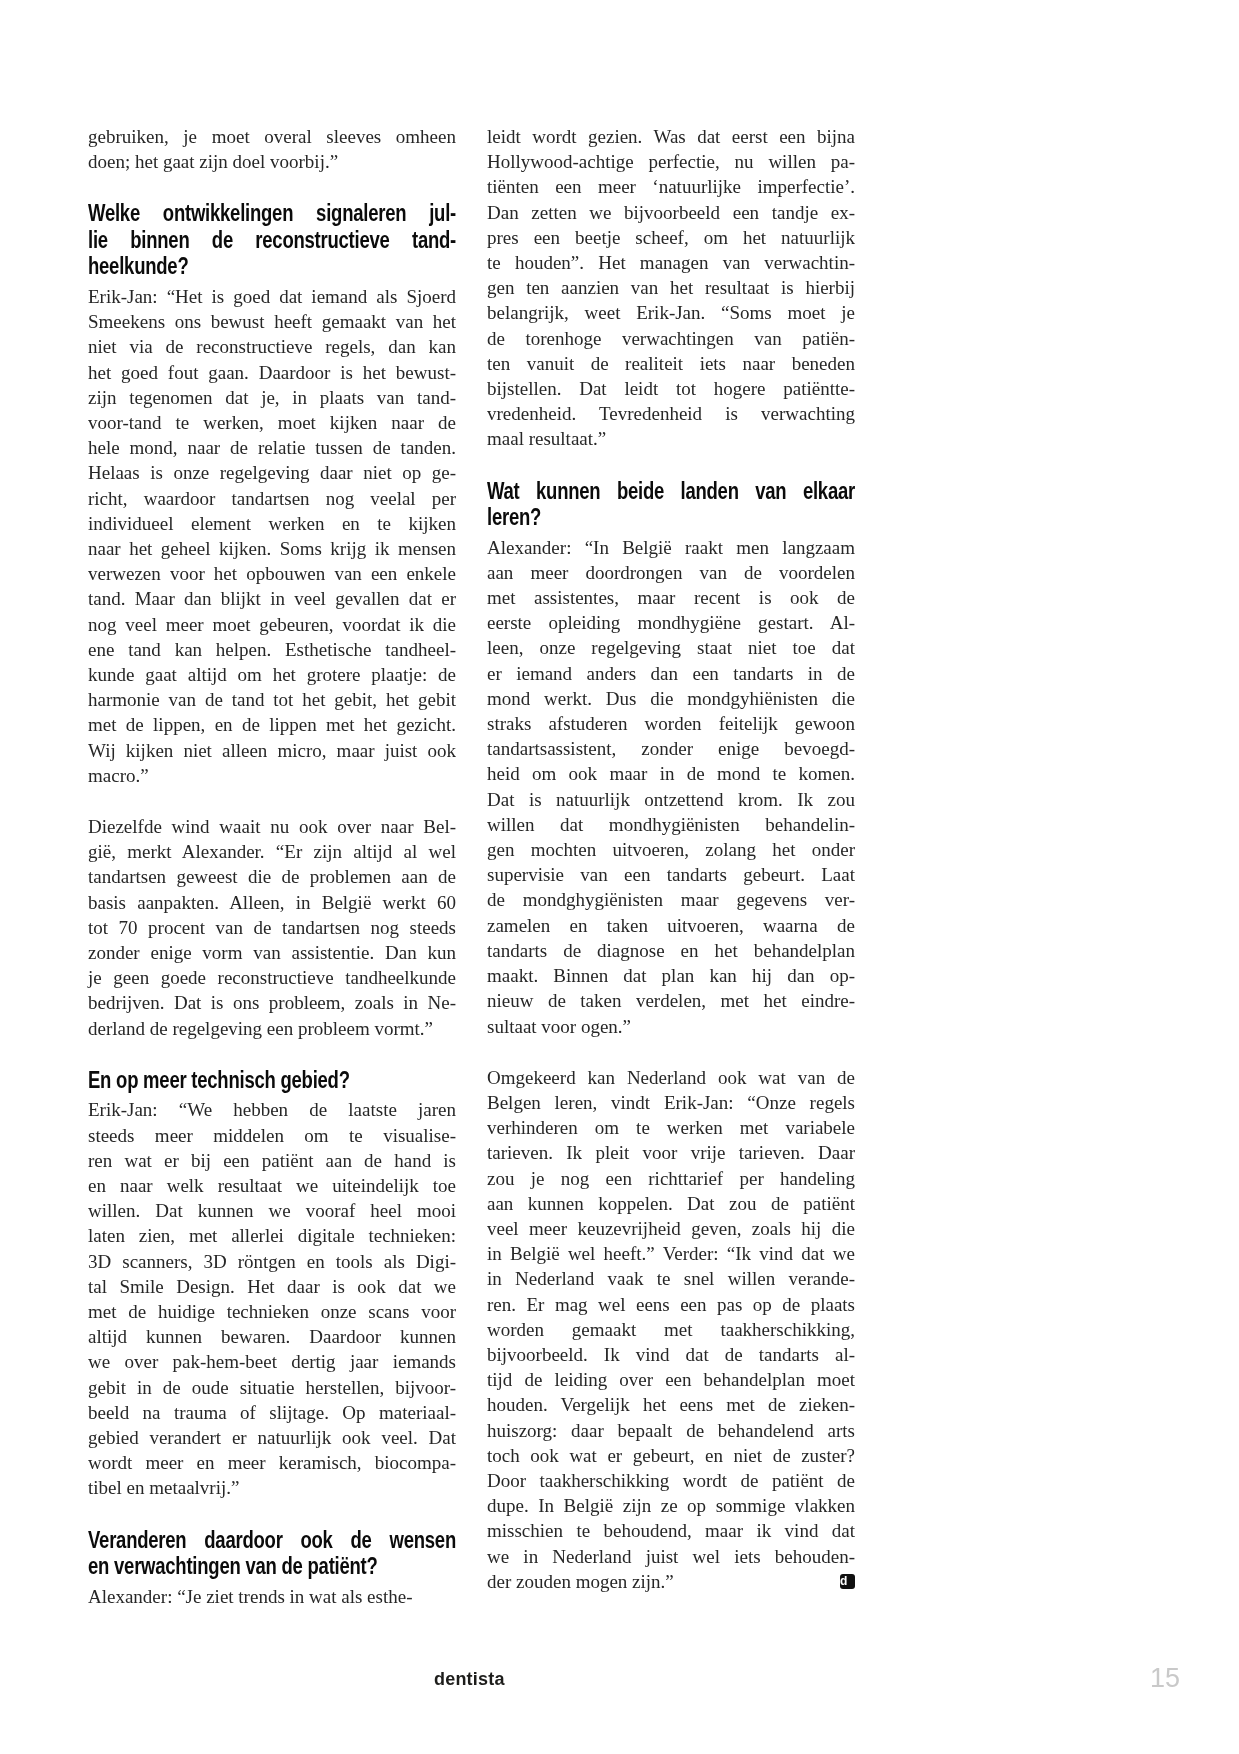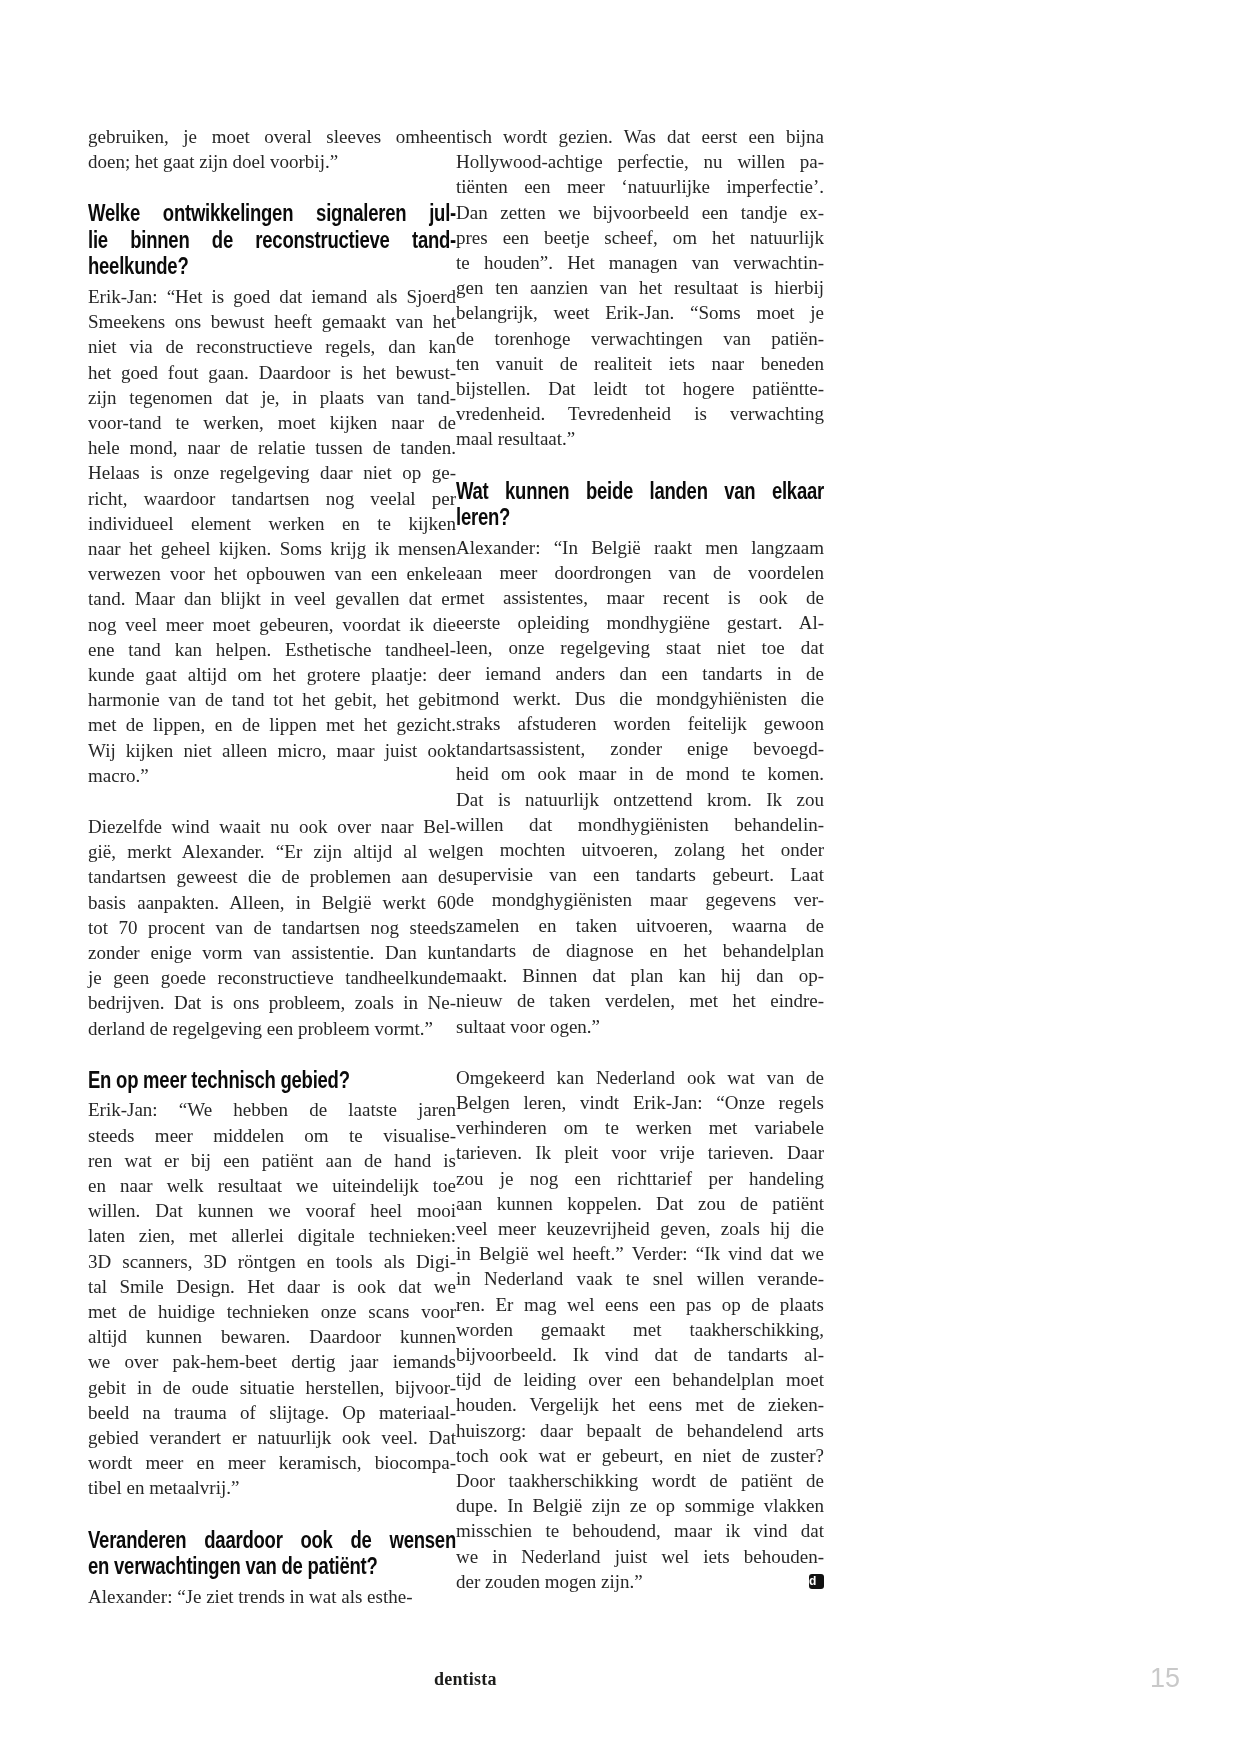--- a/index.html
+++ b/index.html
@@ -5,21 +5,21 @@
   html,body { margin:0; padding:0; }
   body {
     width:1239px; height:1754px;
     background:#ffffff;
     position:relative;
     font-family:"Liberation Serif", serif;
     overflow:hidden;
   }
   .article {
     position:absolute; left:88px; top:124px;
-    display:flex; 
+    display:flex; gap:31px;
   }
   .column { width:368px; }
   .paragraph { margin:0 0 26px 0; }
   .heading { margin:0 0 4px 0; }
   .line {
     font-size:19px; line-height:25.2px;
     color:#272727;
     text-align:justify; text-align-last:justify;
     white-space:nowrap;
     position:relative;
@@ -44,21 +44,21 @@
     width:15px; height:15px;
     background:#101010; color:#ffffff;
     border-radius:3px;
     font-family:"Liberation Sans", sans-serif;
     font-weight:bold; font-size:12px; line-height:15px;
     text-align:center;
     letter-spacing:0;
   }
   .magazine-name {
     position:absolute; left:434px; top:1669px;
-    font-family:Liberation Serif, serif;
+    font-family:Liberation Sans, sans-serif;
     font-weight:bold; font-size:18px; line-height:20px;
     letter-spacing:0.2px;
     color:#1d1d1b;
   }
   .page-number {
     position:absolute; left:1150px; top:1666px;
     font-family:"Liberation Sans", sans-serif;
     font-size:27px; line-height:24px;
     color:#c9c9c9;
   }
@@ -134,21 +134,21 @@
       <div class="heading">
         <div class="heading-line">Veranderen daardoor ook de wensen</div>
         <div class="heading-line last">en verwachtingen van de patiënt?</div>
       </div>
       <div class="paragraph">
         <div class="line last">Alexander: “Je ziet trends in wat als esthe-</div>
       </div>
     </div>
     <div class="column">
       <div class="paragraph">
-        <div class="line">tisch wordt gezien. Was dat eerst een bijna</div>
+        <div class="line">leidt wordt gezien. Was dat eerst een bijna</div>
         <div class="line">Hollywood-achtige perfectie, nu willen pa-</div>
         <div class="line">tiënten een meer ‘natuurlijke imperfectie’.</div>
         <div class="line">Dan zetten we bijvoorbeeld een tandje ex-</div>
         <div class="line">pres een beetje scheef, om het natuurlijk</div>
         <div class="line">te houden”. Het managen van verwachtin-</div>
         <div class="line">gen ten aanzien van het resultaat is hierbij</div>
         <div class="line">belangrijk, weet Erik-Jan. “Soms moet je</div>
         <div class="line">de torenhoge verwachtingen van patiën-</div>
         <div class="line">ten vanuit de realiteit iets naar beneden</div>
         <div class="line">bijstellen. Dat leidt tot hogere patiëntte-</div>

